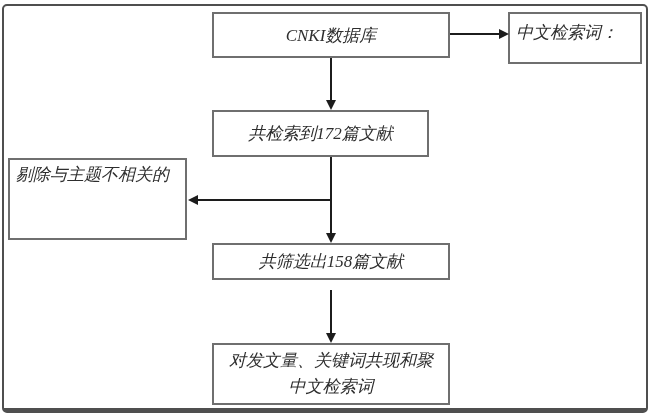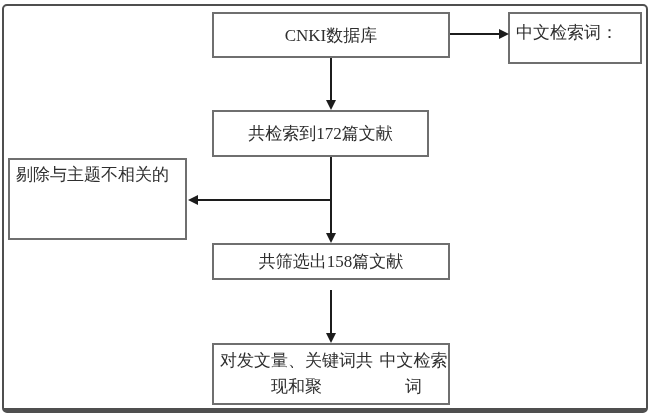--- a/index.html
+++ b/index.html
@@ -19,26 +19,27 @@
     border: 2px solid var(--frame, #4f4f4f);
     border-bottom-width: 5px;
     border-radius: 5px;
   }
   .node {
     position: absolute; box-sizing: border-box;
     border: 2px solid var(--border, #6f6f6f);
     background: #ffffff;
     color: var(--text, #2e2e2e);
     font-size: 17px;
+    font-style: italic;
   }
   .center {
     display: flex; align-items: center; justify-content: center;
     text-align: center;
   }
-  .col { flex-direction: row; line-height: 26px; }
+  .col { flex-direction: column; line-height: 26px; }
   .left-text { padding: 1px 6px; line-height: 27px; text-align: left; }
   .vline { position: absolute; width: 2px; background: var(--arrow, #1c1c1c); }
   .hline { position: absolute; height: 2px; background: var(--arrow, #1c1c1c); }
   .arr { position: absolute; width: 0; height: 0; }
   .arr.down {
     border-left: 5px solid transparent; border-right: 5px solid transparent;
     border-top: 10px solid var(--arrow, #1c1c1c);
   }
   .arr.right {
     border-top: 5px solid transparent; border-bottom: 5px solid transparent;

